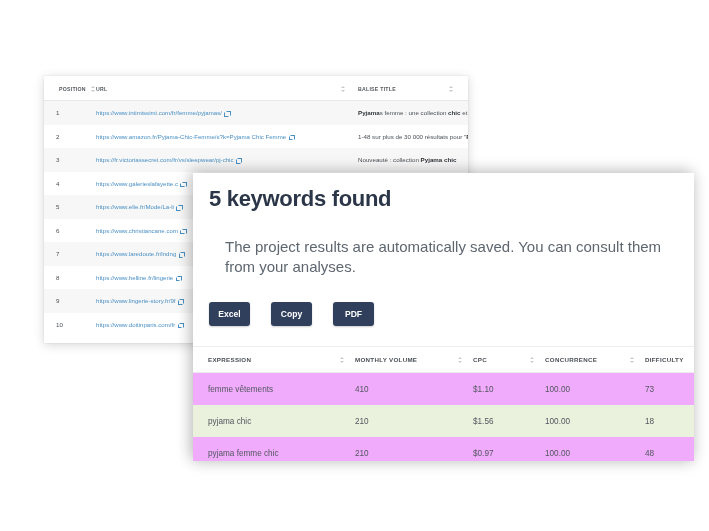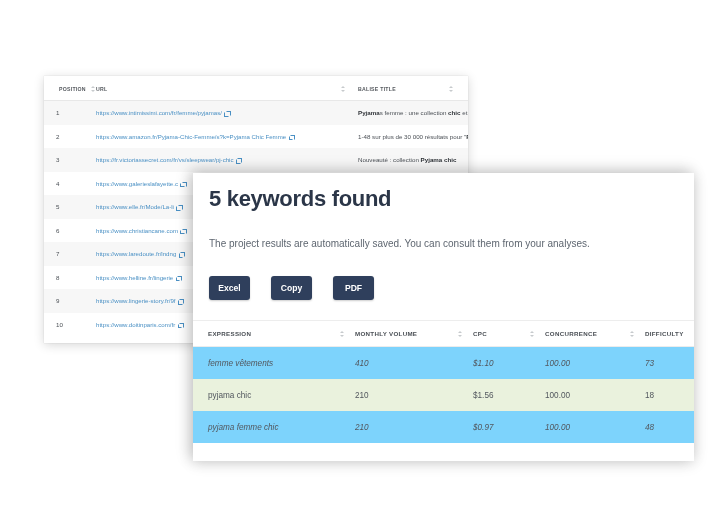--- a/index.html
+++ b/index.html
@@ -133,23 +133,23 @@
   }
   .headline {
     font-size: 22px;
     font-weight: bold;
     color: #2b3648;
     letter-spacing: -0.3px;
     margin: 0;
     line-height: 1.1;
   }
   .subtext {
-    font-size: 10px;
+    font-size: 15px;
     color: #5e6670;
-    margin: 26px 0 0 0;
+    margin: 26px 0 0 16px;
     line-height: 1.3;
   }
   .btn-row {
     display: flex;
     gap: 21px;
     margin-top: 26px;
   }
   .btn {
     background: #2f3f5c;
     color: #ffffff;
@@ -188,21 +188,21 @@
   }
   .kw-table td {
     font-size: 8.2px;
     color: #52575e;
     height: 32px;
     padding: 0;
     vertical-align: middle;
     white-space: nowrap;
   }
   .kw-table tbody tr.shade  { background: #f7f7f7; }
-  .kw-table tbody tr.plain  { background: #7dd3fc; font-style: italic; }
+  .kw-table tbody tr.plain  { background: #f0abfc; }
   .kw-table tbody tr.green  { background: #eaf2dd; }
 
   .kc-expr { width: 162px; padding-left: 15px !important; }
   .kc-vol  { width: 118px; }
   .kc-cpc  { width: 72px; }
   .kc-conc { width: 100px; }
   .kc-diff { width: 49px; }
 
   .pl15 { padding-left: 15px !important; }
 </style>

